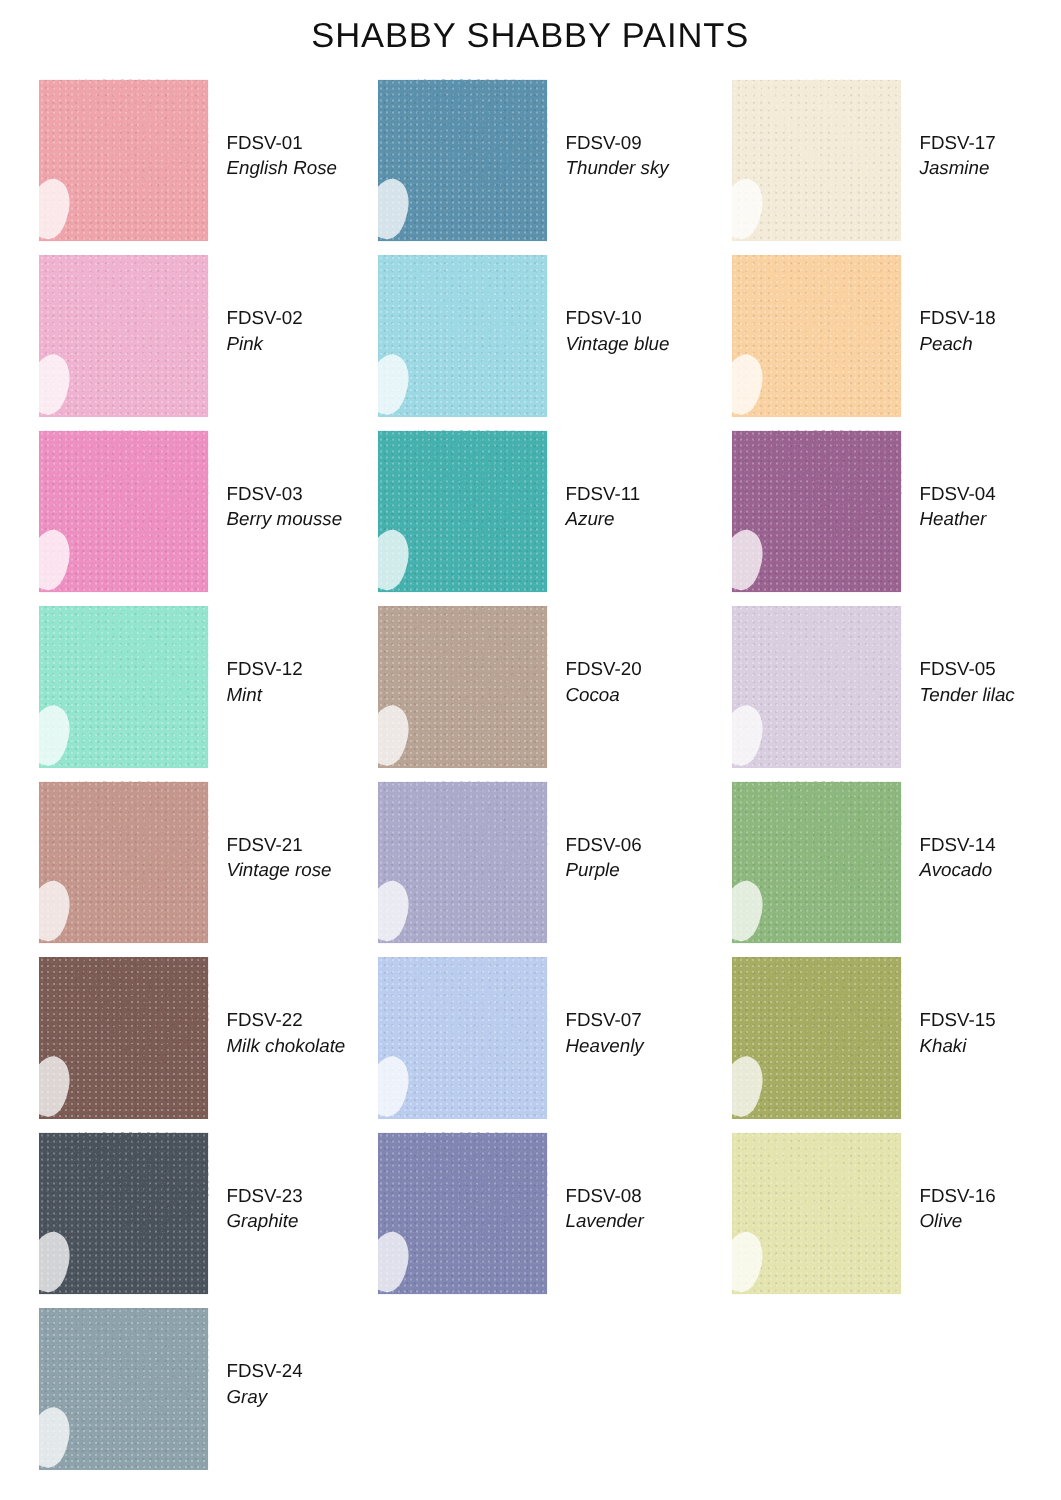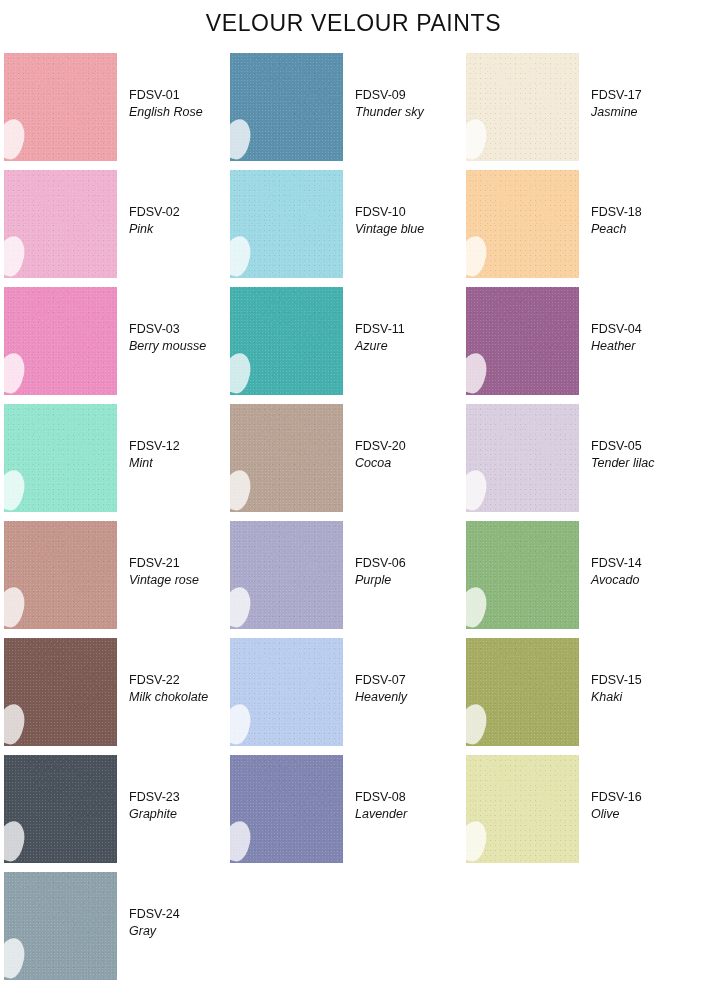--- a/index.html
+++ b/index.html
@@ -28,21 +28,21 @@
     letter-spacing: 0.6px;
     color: #111111;
     padding-top: 10px;
     margin: 0 0 16px 0;
     font-family: "Liberation Sans", sans-serif;
   }
   .grid {
     display: grid;
     grid-template-columns: 226px 236px 226px;
     grid-auto-rows: 117px;
-    padding-left: 4px;
+    padding-left: 26px;
     box-sizing: border-box;
   }
   .cell {
     display: flex;
     align-items: flex-start;
     position: relative;
   }
   
   .swatch {
     width: 113px;
@@ -175,21 +175,21 @@
     color: #141414;
     max-width: 96px;
     font-style: italic;
   }
 </style>
 </head>
 <body>
 
 <div class="page">
 
-  <h1 class="chart-title">VELOUR VELOUR PAINTS</h1>
+  <h1 class="chart-title">SHABBY SHABBY PAINTS</h1>
 
   <div class="grid">
       <div class="cell">
         <div class="swatch" style="--c: #EFA4AB;">
           <div class="body"></div>
           <div class="grain"></div>
           <div class="streaks"></div>
           <div class="streaks2"></div>
           <div class="nick"></div>
         </div>

